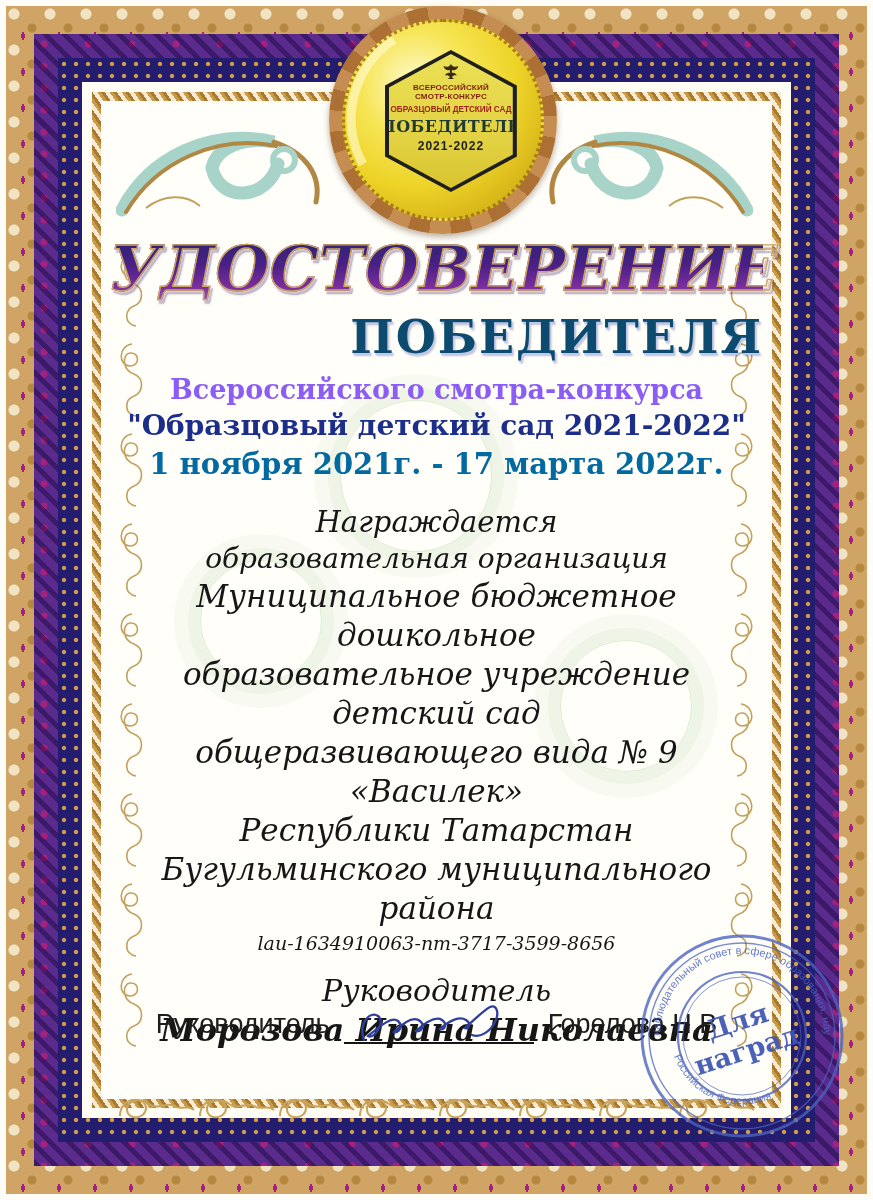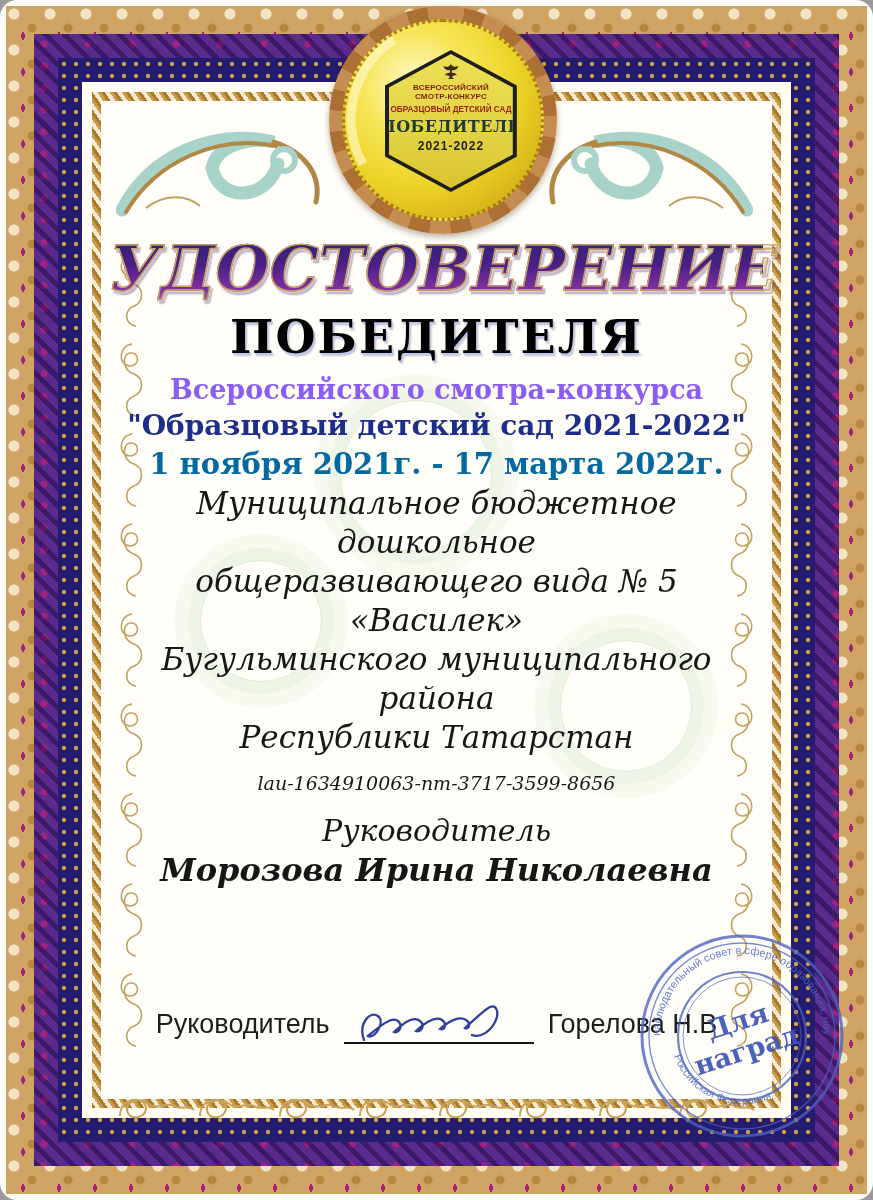--- a/index.html
+++ b/index.html
@@ -1,17 +1,17 @@
 <!DOCTYPE html>
 <html><head>
 <meta charset="utf-8">
 <style>
   html,body{margin:0;padding:0;background:#9a9a9a;}
   .page{position:relative;width:873px;height:1200px;margin:0 auto;background:#fdfcf6;overflow:hidden;
-        font-family:"Liberation Sans",sans-serif;border-radius:17px;}
+        font-family:"Liberation Sans",sans-serif;}
   
   .layer{position:absolute;}
   .f-gold{inset:6px;background-color:#cfa465;
     background-image:
       radial-gradient(circle at 8px 8px, #f1e4c4 5px, rgba(0,0,0,0) 6px),
       radial-gradient(circle at 26px 22px, #b5873f 4px, rgba(0,0,0,0) 5px),
       radial-gradient(ellipse 3px 7px at 17px 30px, #a4217d 60%, rgba(0,0,0,0) 61%);
     background-size:36px 36px;}
   .f-purple{inset:34px;background-color:#5a2a8c;
     background-image:
@@ -50,29 +50,29 @@
   .textcol{position:absolute;left:110px;right:110px;top:232px;text-align:center;z-index:5;}
   .title-main{font-family:"DejaVu Serif","Liberation Serif",serif;font-weight:bold;font-size:62px;line-height:74px;
     color:#4b1d73;letter-spacing:0;font-style:italic;}
   @supports ((-webkit-background-clip:text)){
     .title-main{background:linear-gradient(180deg,#26246f 0%,#4a2086 45%,#7b2f9e 75%,#a667c8 100%);
       -webkit-background-clip:text;-webkit-text-fill-color:transparent;
       -webkit-text-stroke:1.4px #cfa45e;
       filter:drop-shadow(0 0 1px #ffffff) drop-shadow(2px 3px 0 rgba(50,20,80,.30));}
   }
   .title-sub{font-family:"DejaVu Serif","Liberation Serif",serif;font-weight:bold;font-size:46px;line-height:58px;
-    color:#000000;letter-spacing:2px;text-shadow:1px 2px 0 rgba(190,200,240,.9),2px 3px 2px rgba(10,10,60,.25);margin-top:2px;}
+    color:#0c4a6e;letter-spacing:2px;text-shadow:1px 2px 0 rgba(190,200,240,.9),2px 3px 2px rgba(10,10,60,.25);margin-top:2px;text-align:right;}
   .h-blue1{font-family:"DejaVu Serif","Liberation Serif",serif;font-weight:bold;font-size:27px;line-height:35px;color:#8b5cf6;margin-top:6px;}
   .h-blue2{font-family:"DejaVu Serif","Liberation Serif",serif;font-weight:bold;font-size:28px;line-height:37px;color:#1c2d8a;}
   .h-blue3{font-family:"DejaVu Serif","Liberation Serif",serif;font-weight:bold;font-size:29px;line-height:40px;color:#0369a1;}
   .script{font-family:"DejaVu Serif","Liberation Serif",serif;font-style:italic;color:#161616;}
   .aw-label{font-size:29px;line-height:37px;margin-top:20px;}
   .aw-type{font-size:28px;line-height:36px;}
   .org-line{font-size:31px;line-height:39px;font-weight:normal;}
-  .code-line{font-size:19px;line-height:26px;margin-top:13px;}
+  .code-line{font-size:19px;line-height:26px;margin-top:2px;}
   .head-label{font-size:30px;line-height:38px;margin-top:16px;}
   .head-name{font-size:32px;line-height:40px;font-weight:bold;}
   
   .sigrow{position:absolute;left:106px;right:106px;top:1002px;display:flex;justify-content:center;align-items:flex-end;gap:14px;z-index:5;}
   .sig-label,.sig-name{font-size:27px;color:#1d1d1d;line-height:40px;}
   .sig-line{position:relative;width:190px;height:40px;border-bottom:2.5px solid #151515;}
   .sig-line svg{position:absolute;left:12px;bottom:-4px;}
   .order{position:absolute;left:106px;right:106px;top:1050px;text-align:center;color:#3d3d3d;z-index:4;}
   .order div{font-size:20px;line-height:26px;}
   
@@ -162,24 +162,27 @@
       </div>
     </div>
   </div>
 
   <div class="textcol">
     <div class="title-main">УДОСТОВЕРЕНИЕ</div>
     <div class="title-sub">ПОБЕДИТЕЛЯ</div>
     <div class="h-blue1">Всероссийского смотра-конкурса</div>
     <div class="h-blue2">"Образцовый детский сад 2021-2022"</div>
     <div class="h-blue3">1 ноября 2021г. - 17 марта 2022г.</div>
+    <div class="script aw-label">Награждается</div>
+    <div class="script aw-type">образовательная организация</div>
     <div class="script org-line">Муниципальное бюджетное дошкольное</div>
-    <div class="script org-line">общеразвивающего вида № 5 «Василек»</div>
+    <div class="script org-line">образовательное учреждение детский сад</div>
+    <div class="script org-line">общеразвивающего вида № 9 «Василек»</div>
+    <div class="script org-line">Республики Татарстан</div>
     <div class="script org-line">Бугульминского муниципального района</div>
-    <div class="script org-line">Республики Татарстан</div>
     <div class="script code-line">lau-1634910063-nm-3717-3599-8656</div>
     <div class="script head-label">Руководитель</div>
     <div class="script head-name">Морозова Ирина Николаевна</div>
   </div>
 
   <div class="sigrow">
     <div class="sig-label">Руководитель</div>
     <div class="sig-line">
       <svg width="160" height="42" viewBox="0 0 160 42">
         <path d="M8,36 C2,20 14,6 22,12 C30,18 18,36 12,32 C24,22 36,12 42,17 C48,22 42,30 38,28 C48,18 58,12 64,17 C70,22 64,29 60,27 C70,18 80,12 86,16 C92,20 88,27 84,25 C94,16 104,12 110,16 C116,20 112,26 109,24 C118,16 128,6 134,3 C140,0 144,8 139,18 C134,28 124,34 116,31" fill="none" stroke="#2f3f9d" stroke-width="2.3" stroke-linecap="round"></path>

